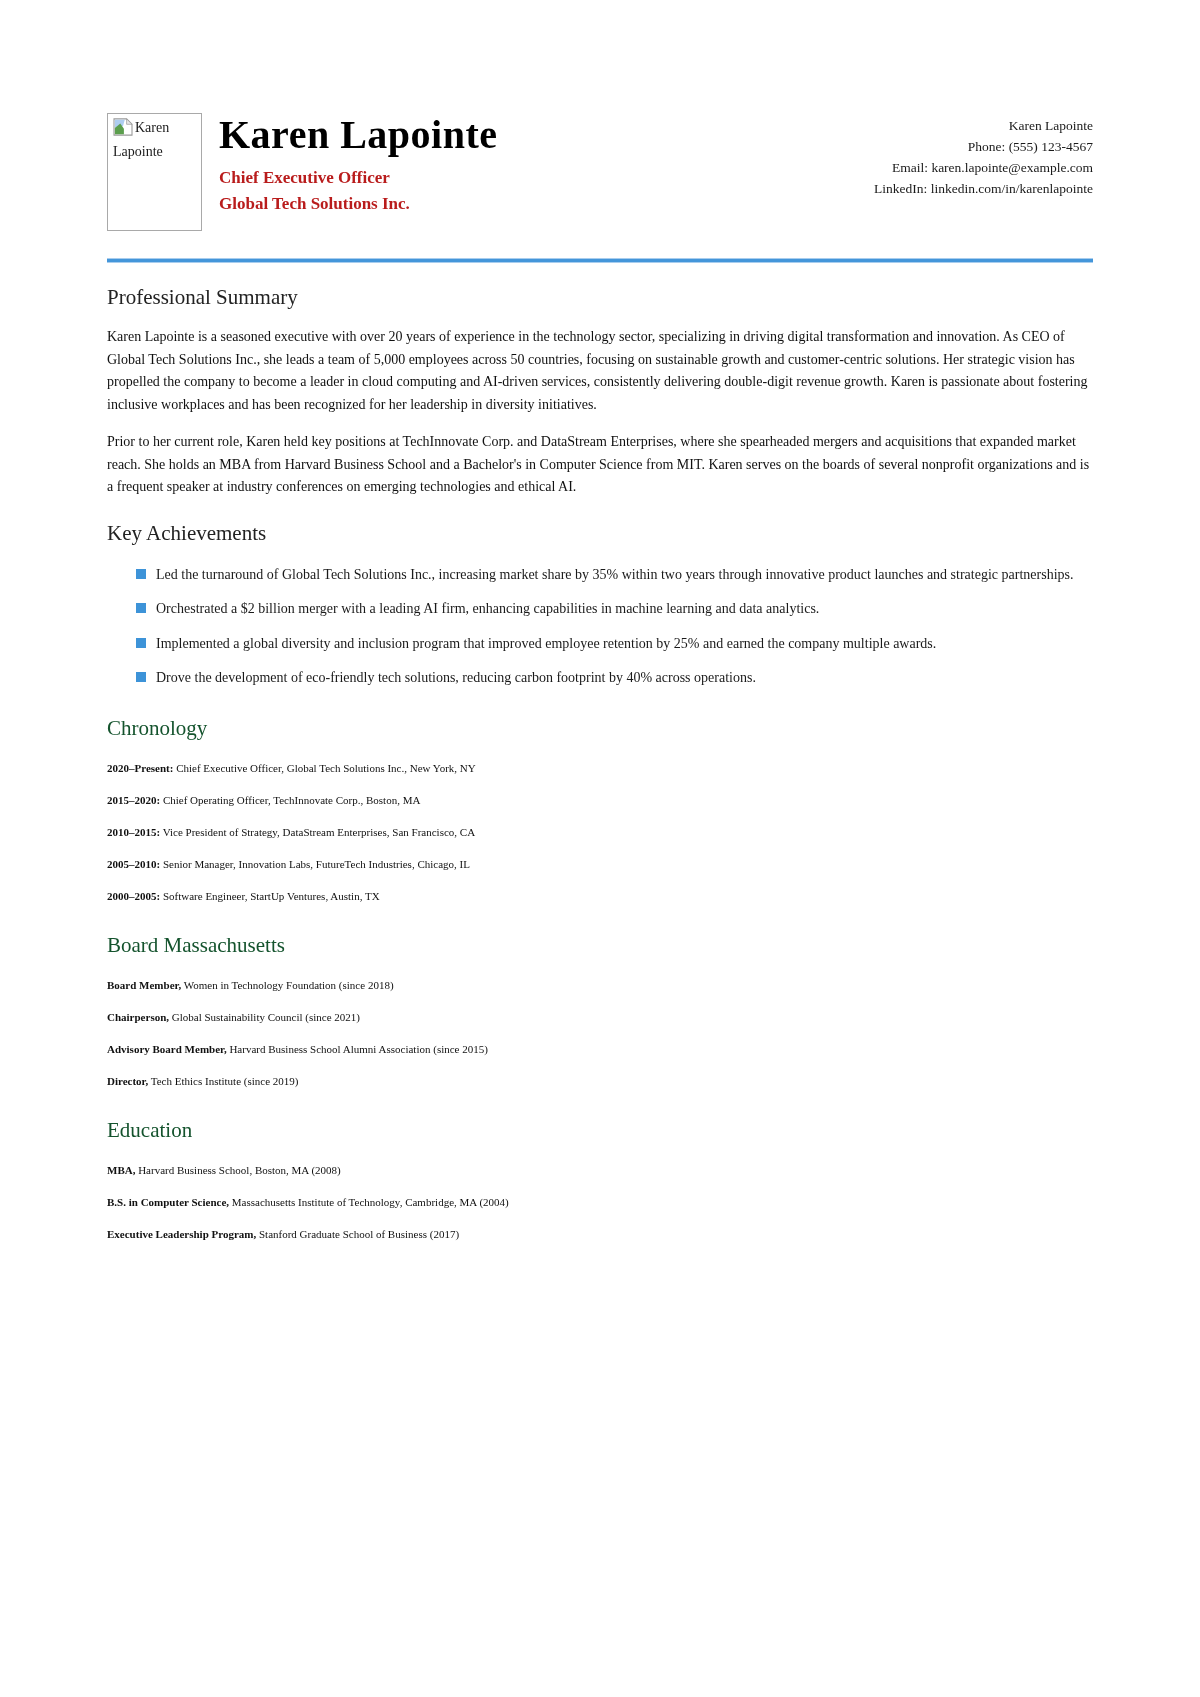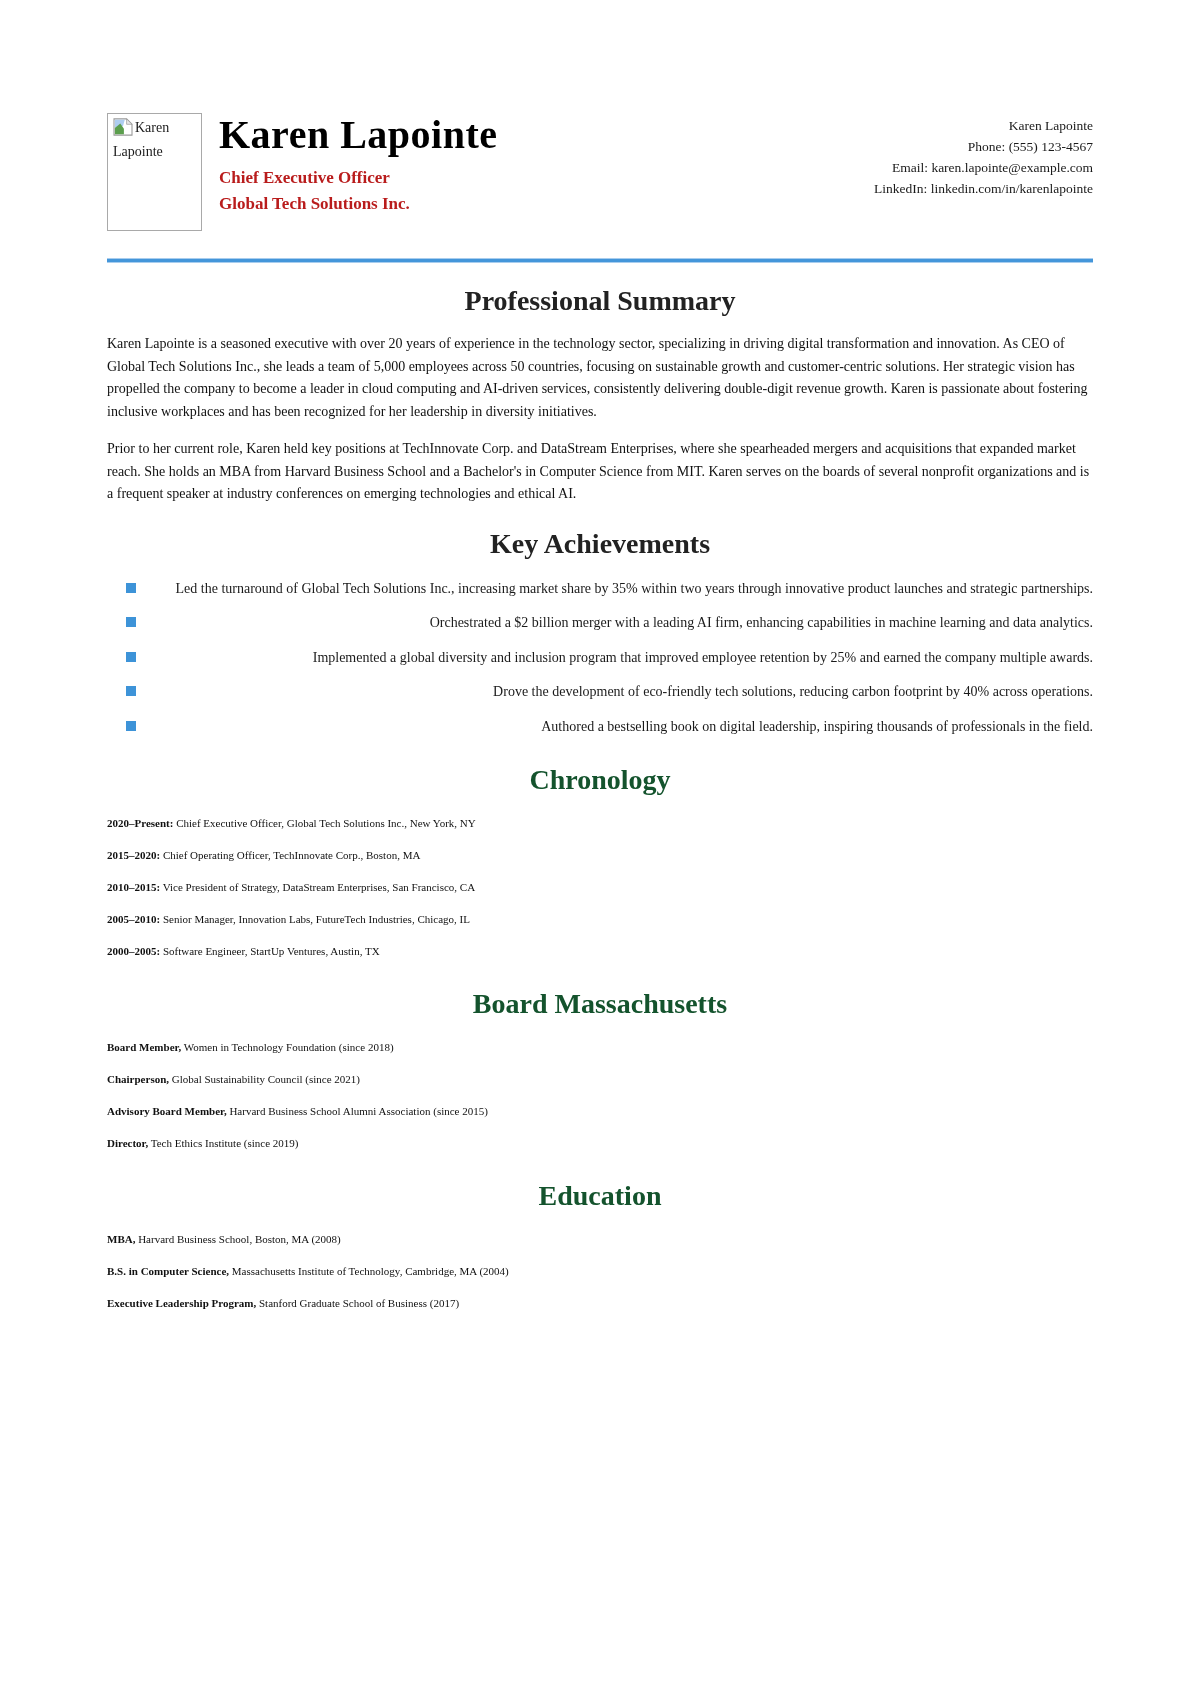--- a/index.html
+++ b/index.html
@@ -60,45 +60,43 @@
   .rule {
     margin-top: 27px;
     height: 5px;
     background: #4496da;
     border-top: 1px solid #a8cdee;
     border-bottom: 1px solid #a8cdee;
   }
 
   
   .section-heading {
-    font-size: 28px;
-    font-weight: bold;
+    font-size: 21px;
+    font-weight: normal;
     color: #222222;
     margin-top: 22px;
     margin-bottom: 16px;
-    text-align: center;
   }
   .section-heading.accent { color: #14532d; margin-top: 26px; }
 
   .para {
     font-size: 14px;
     line-height: 22.5px;
     margin-bottom: 15px;
     color: #111111;
   }
 
   
   .achievements { list-style: none; margin: 18px 0 6px 0; }
   .achievements li {
     display: flex;
     align-items: flex-start;
-    margin: 0 0 12px 19px;
+    margin: 0 0 12px 29px;
     font-size: 14px;
     line-height: 22.5px;
-    justify-content: space-between;
   }
   .bullet-square {
     flex: 0 0 auto;
     width: 10px;
     height: 10px;
     background: #3d93d8;
     margin-top: 5px;
     margin-right: 10px;
   }
 
@@ -160,24 +158,20 @@
       <span>Orchestrated a $2 billion merger with a leading AI firm, enhancing capabilities in machine learning and data analytics.</span>
     </li>
     <li>
       <span class="bullet-square"></span>
       <span>Implemented a global diversity and inclusion program that improved employee retention by 25% and earned the company multiple awards.</span>
     </li>
     <li>
       <span class="bullet-square"></span>
       <span>Drove the development of eco-friendly tech solutions, reducing carbon footprint by 40% across operations.</span>
     </li>
-    <li>
-      <span class="bullet-square"></span>
-      <span>Authored a bestselling book on digital leadership, inspiring thousands of professionals in the field.</span>
-    </li>
   </ul>
 
   <div class="section-heading accent">Chronology</div>
   <p class="row"><span class="lbl">2020–Present:</span><span> Chief Executive Officer, Global Tech Solutions Inc., New York, NY</span></p>
   <p class="row"><span class="lbl">2015–2020:</span><span> Chief Operating Officer, TechInnovate Corp., Boston, MA</span></p>
   <p class="row"><span class="lbl">2010–2015:</span><span> Vice President of Strategy, DataStream Enterprises, San Francisco, CA</span></p>
   <p class="row"><span class="lbl">2005–2010:</span><span> Senior Manager, Innovation Labs, FutureTech Industries, Chicago, IL</span></p>
   <p class="row"><span class="lbl">2000–2005:</span><span> Software Engineer, StartUp Ventures, Austin, TX</span></p>
 
   <div class="section-heading accent">Board Massachusetts</div>

